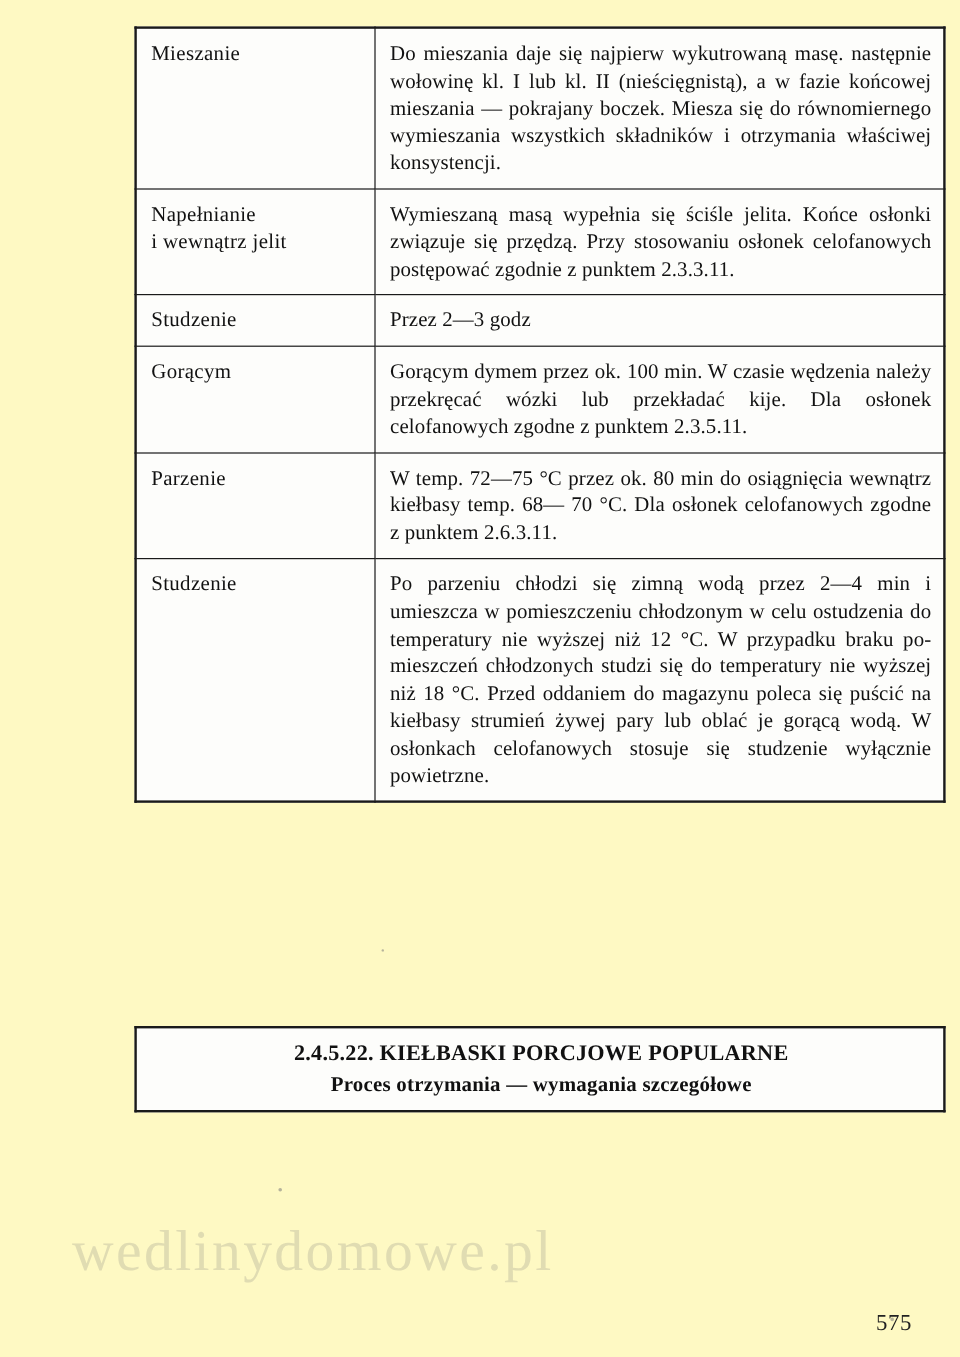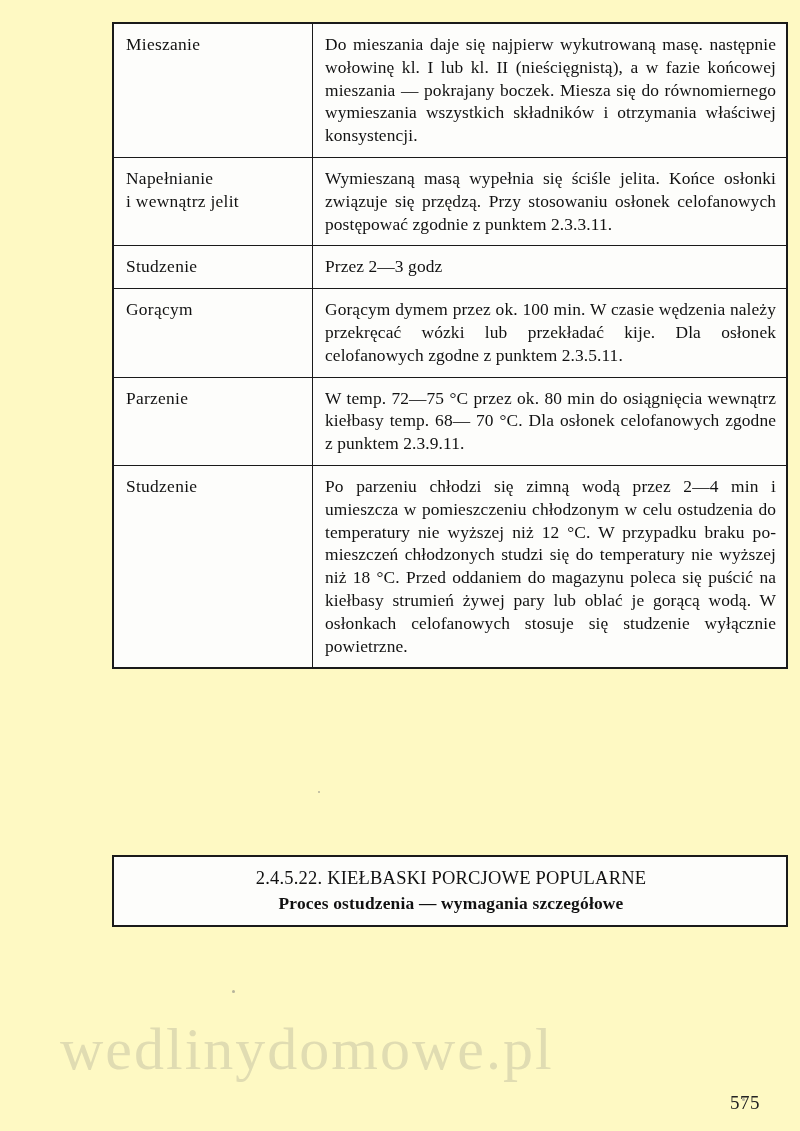--- a/index.html
+++ b/index.html
@@ -22,21 +22,21 @@
     background: #fef9c3;
   }
 
   
   .watermark {
     position: absolute;
     left: 60px;
     top: 1015px;
     width: 700px;
     font-family: "Liberation Serif", serif;
-    font-size: 60px;
+    font-size: 48px;
     letter-spacing: 2px;
     color: rgba(120, 120, 120, 0.22);
     white-space: nowrap;
     pointer-events: none;
     user-select: none;
   }
 
   .table-wrap {
     position: absolute;
     left: 112px;
@@ -70,21 +70,21 @@
     letter-spacing: 0.1px;
   }
 
   
   td.heading-cell {
     text-align: center;
     padding: 8px 6px 9px 6px;
     border-bottom: 1px solid #1a1a1a;
   }
   .heading-main {
-    font-weight: normal;
+    font-weight: bold;
     font-size: 18.5px;
     letter-spacing: 0.2px;
   }
   .heading-sub {
     font-weight: bold;
     font-size: 17.4px;
     margin-top: 2px;
     letter-spacing: 0.2px;
   }
 
@@ -125,37 +125,37 @@
         <tr>
           <td class="label-cell">Studzenie</td>
           <td class="body-cell">Przez 2—3 godz</td>
         </tr>
         <tr>
           <td class="label-cell">Gorącym</td>
           <td class="body-cell">Gorącym dymem przez ok. 100 min. W czasie wędzenia należy przekręcać wózki lub prze­kładać kije. Dla osłonek celofanowych zgodne z punktem 2.3.5.11.</td>
         </tr>
         <tr>
           <td class="label-cell">Parzenie</td>
-          <td class="body-cell">W temp. 72—75 °C przez ok. 80 min do osią­gnięcia wewnątrz kiełbasy temp. 68— 70 °C. Dla osłonek celofanowych zgodne z punktem 2.3.9.11.</td>
+          <td class="body-cell">W temp. 72—75 °C przez ok. 80 min do osią­gnięcia wewnątrz kiełbasy temp. 68— 70 °C. Dla osłonek celofanowych zgodne z punktem 2.6.3.11.</td>
         </tr>
         <tr>
           <td class="label-cell">Studzenie</td>
           <td class="body-cell">Po parzeniu chłodzi się zimną wodą przez 2—4 min i umieszcza w pomieszczeniu chło­dzonym w celu ostudzenia do temperatury nie wyższej niż 12 °C. W przypadku braku po­mieszczeń chłodzonych studzi się do tempe­ratury nie wyższej niż 18 °C. Przed oddaniem do magazynu poleca się puścić na kiełbasy strumień żywej pary lub oblać je gorącą wodą. W osłonkach celofanowych stosuje się studzenie wyłącznie powietrzne.</td>
         </tr>
       </tbody>
     </table>
   </div>
 
   <div class="table-wrap" id="table-two">
     <table class="doc-table">
       <tbody>
         <tr>
           <td class="heading-cell" colspan="2">
             <div class="heading-main">2.4.5.22. KIEŁBASKI PORCJOWE POPULARNE</div>
-            <div class="heading-sub">Proces ostudzenia — wymagania szczegółowe</div>
+            <div class="heading-sub">Proces otrzymania — wymagania szczegółowe</div>
           </td>
         </tr>
       </tbody>
     </table>
   </div>
 
   <div class="watermark">wedlinydomowe.pl</div>
 
   <div class="page-number">575</div>
 

